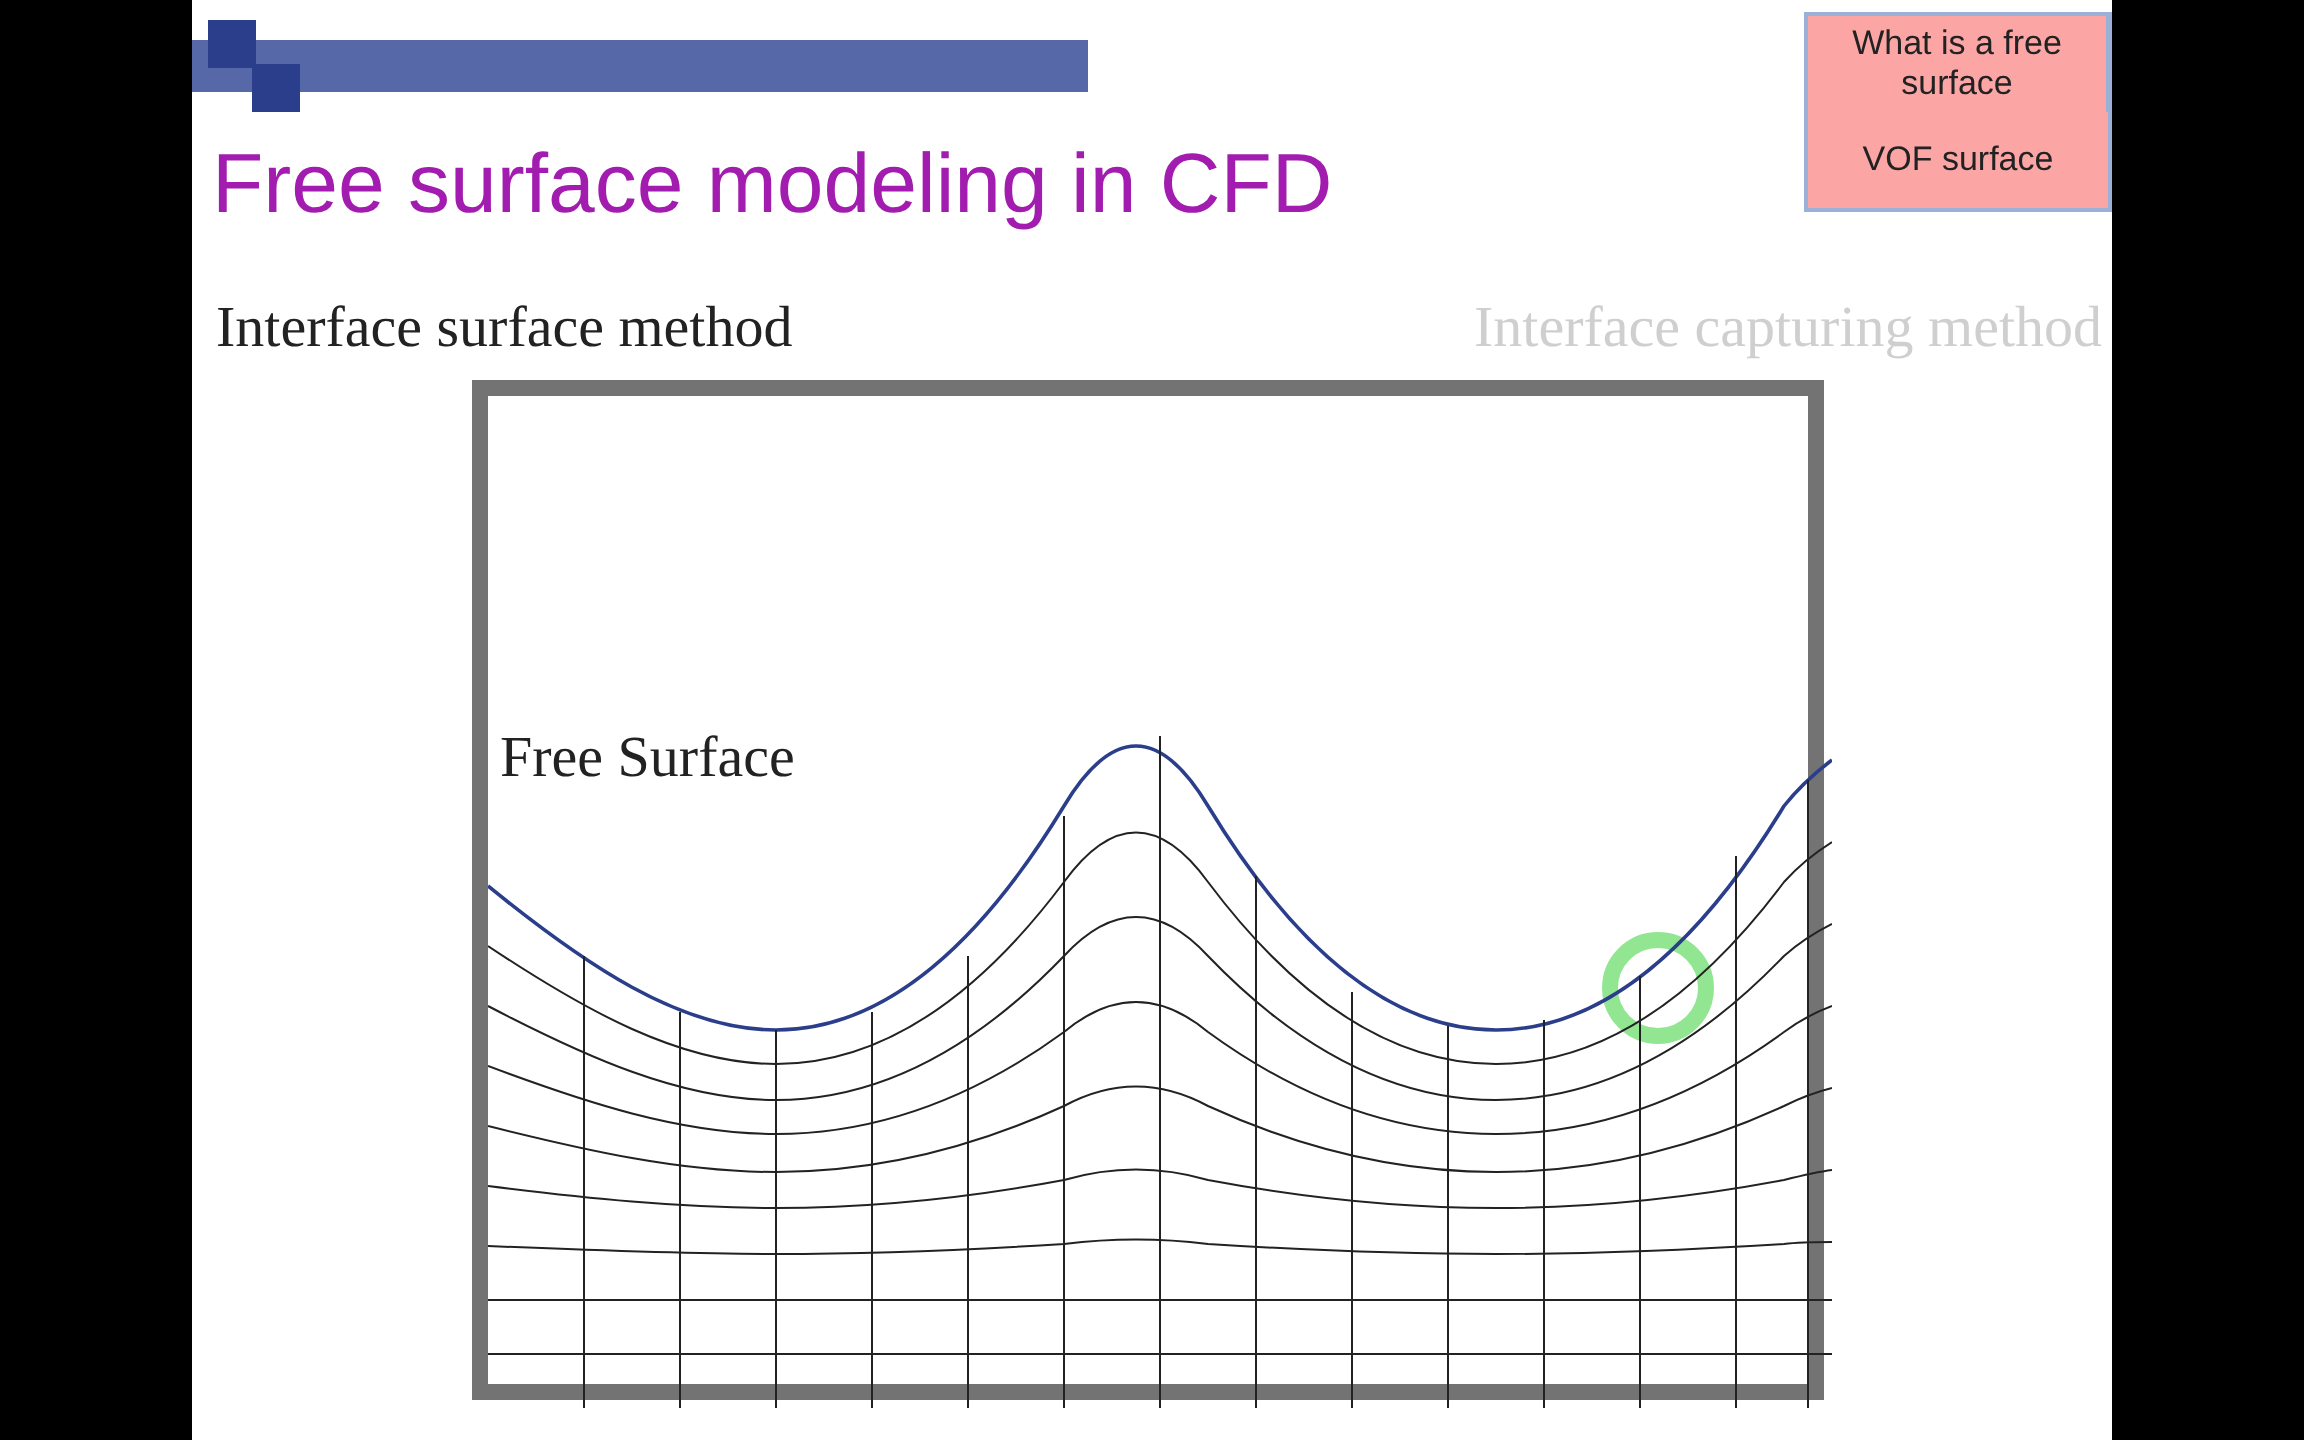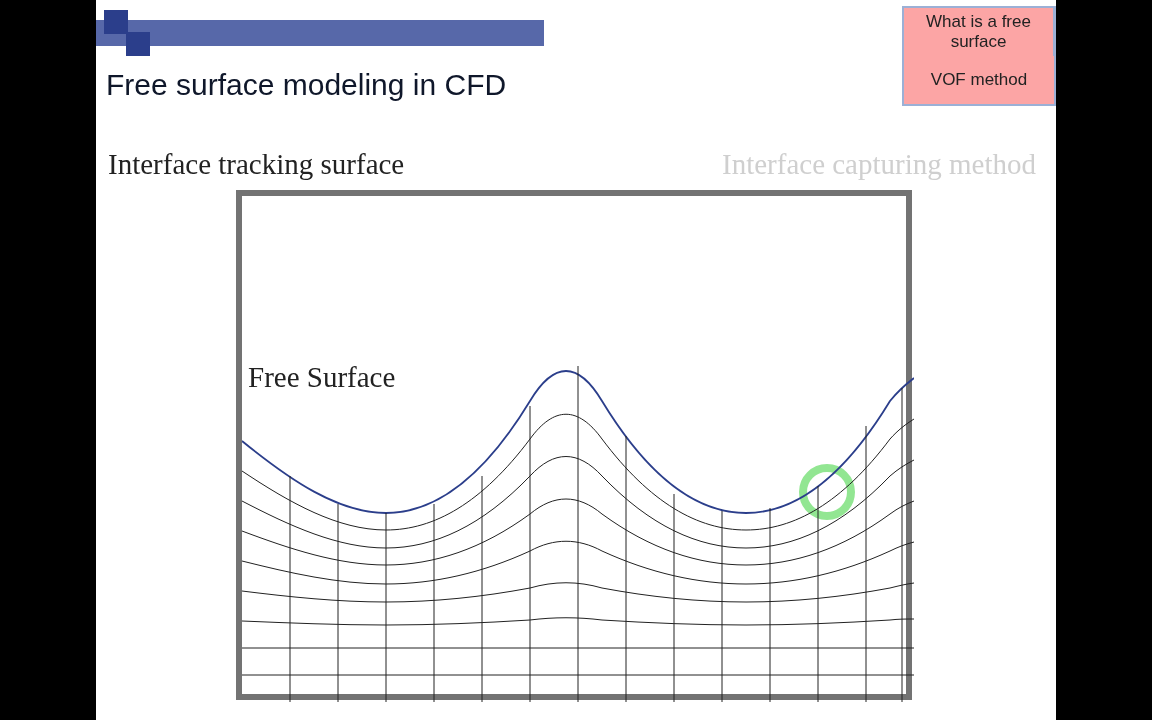--- a/index.html
+++ b/index.html
@@ -66,46 +66,46 @@
     color: #222;
     padding: 2px 4px;
     box-sizing: border-box;
   }
   .tab:last-child { border-right: none; }
   .tab.active { color: #c00; }
   .title {
     position: absolute;
     left: 10px;
     top: 68px;
-    font-size: 30px;
-    color: #0f172a;
+    font-size: 42px;
+    color: #a21caf;
   }
   .subtitle-left {
     position: absolute;
     left: 12px;
     top: 148px;
     font-size: 29px;
     font-family: Georgia, "Times New Roman", serif;
     color: #222;
   }
   .subtitle-right {
     position: absolute;
-    right: 20px;
+    right: 5px;
     top: 148px;
     font-size: 29px;
     font-family: Georgia, "Times New Roman", serif;
     color: #cfcfcf;
   }
   .diagram-frame {
     position: absolute;
     left: 140px;
     top: 190px;
     width: 676px;
     height: 510px;
-    border: 6px solid #737373;
+    border: 8px solid #737373;
     box-sizing: border-box;
     overflow: visible;
   }
   .fs-label {
     position: absolute;
     left: 6px;
     top: 165px;
     font-size: 29px;
     font-family: Georgia, "Times New Roman", serif;
     color: #222;
@@ -131,27 +131,27 @@
 
 <div class="slide">
 
   <div class="topbar">
     <div class="blue-strip"></div>
     <div class="square1"></div>
     <div class="square2"></div>
 
     <div class="tabs">
       <div class="tab">What is a free surface</div>
-      <div class="tab">VOF method</div>
+      <div class="tab">VOF surface</div>
     </div>
   </div>
 
   <div class="title">Free surface modeling in CFD</div>
 
-  <div class="subtitle-left">Interface tracking surface</div>
+  <div class="subtitle-left">Interface surface method</div>
   <div class="subtitle-right">Interface capturing method</div>
 
   <div class="diagram-frame">
     <div class="fs-label">Free Surface</div>
 
     <svg class="mesh" viewBox="0 0 672 506">
 
       <circle class="highlight" cx="585" cy="296" r="24"></circle>
 
       <path class="surf" d="M0 245

